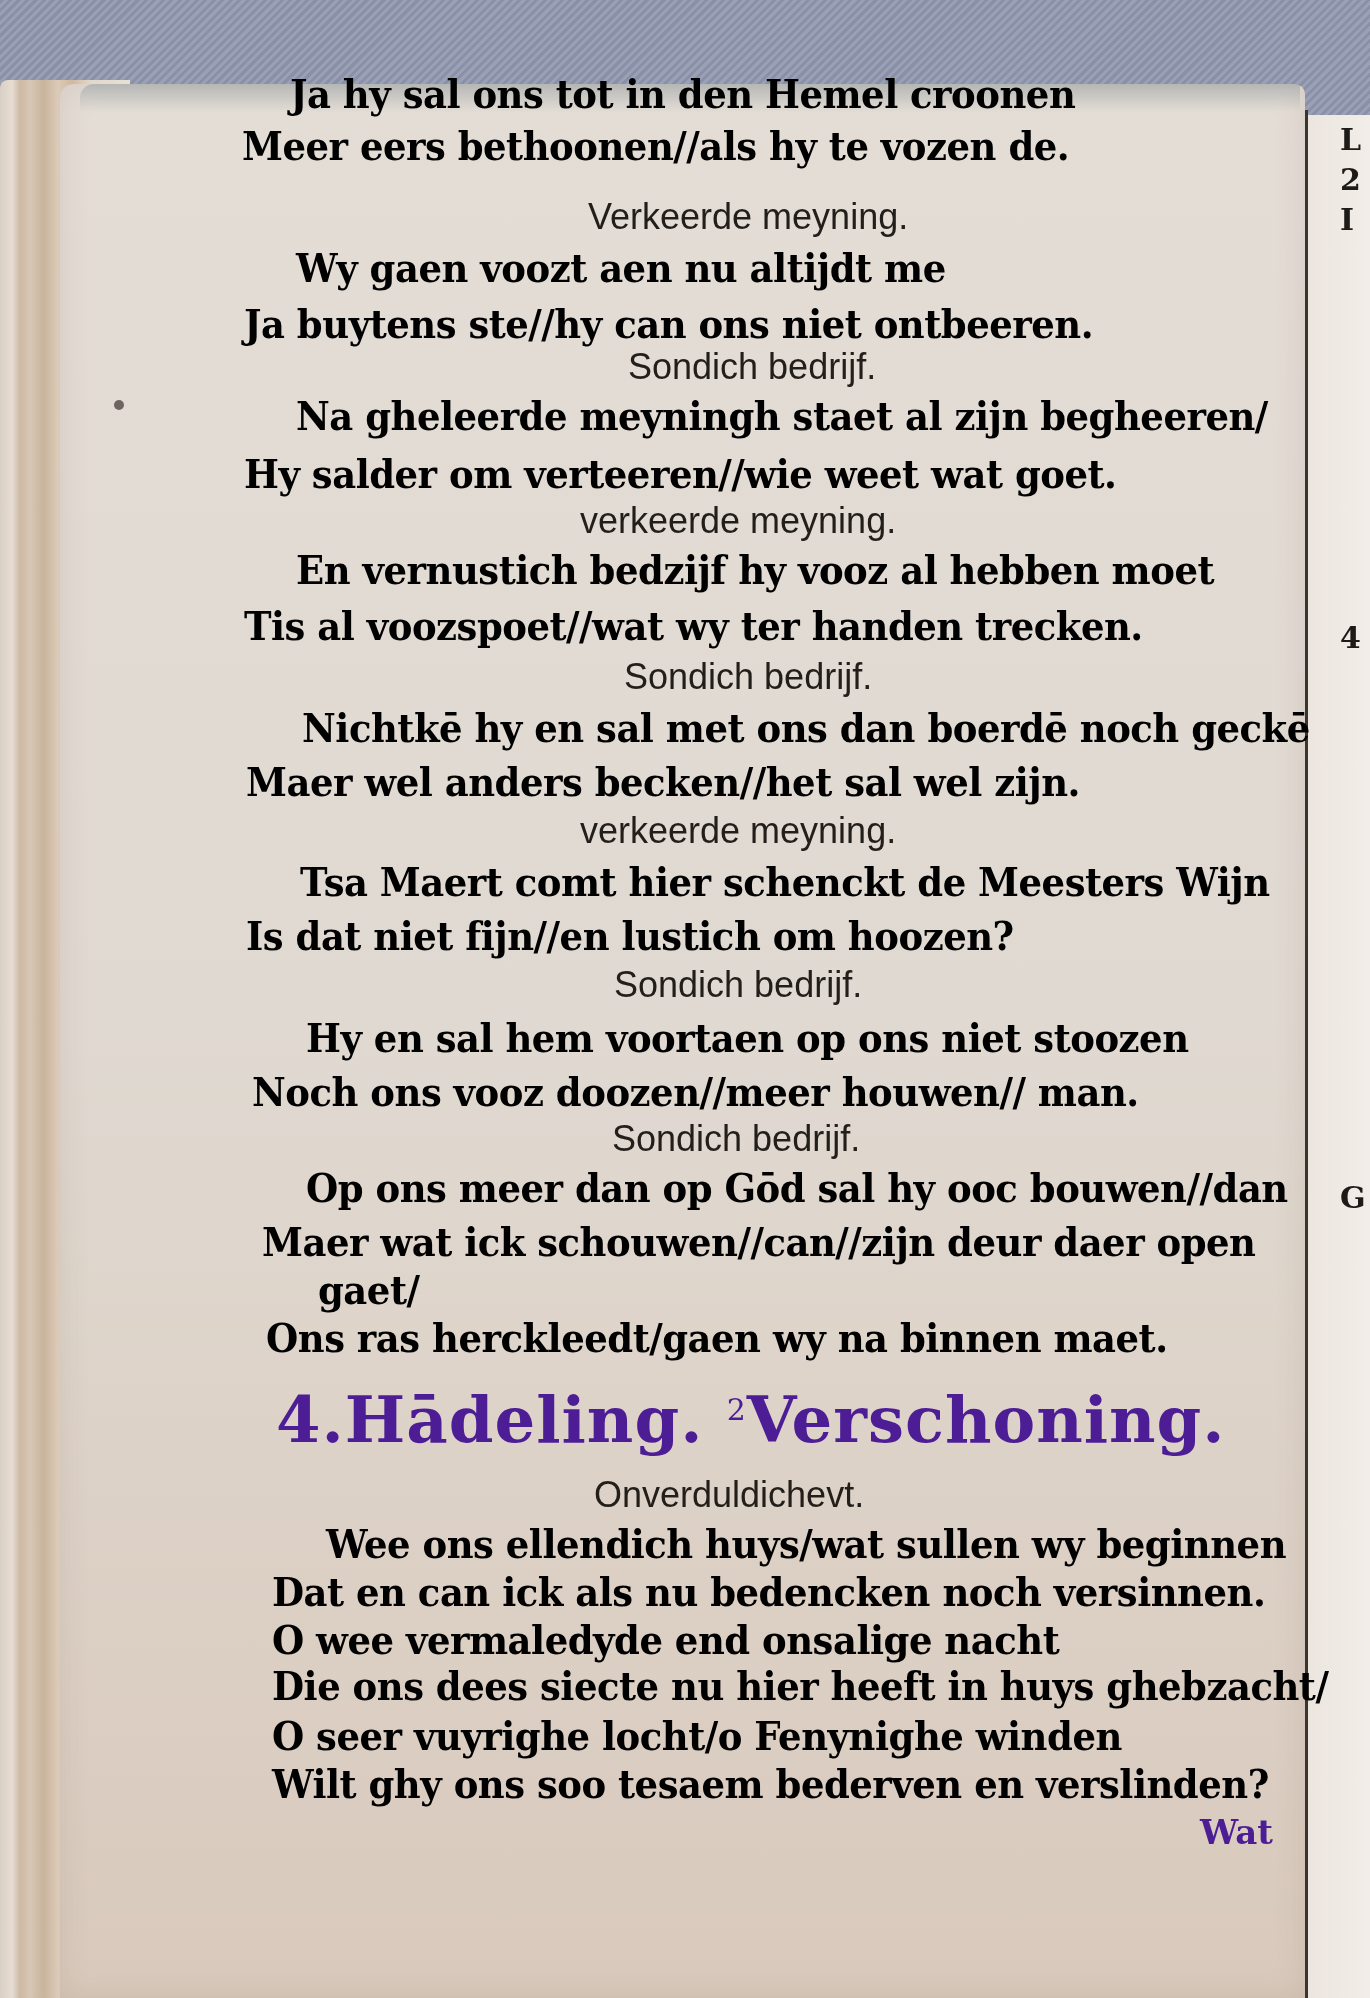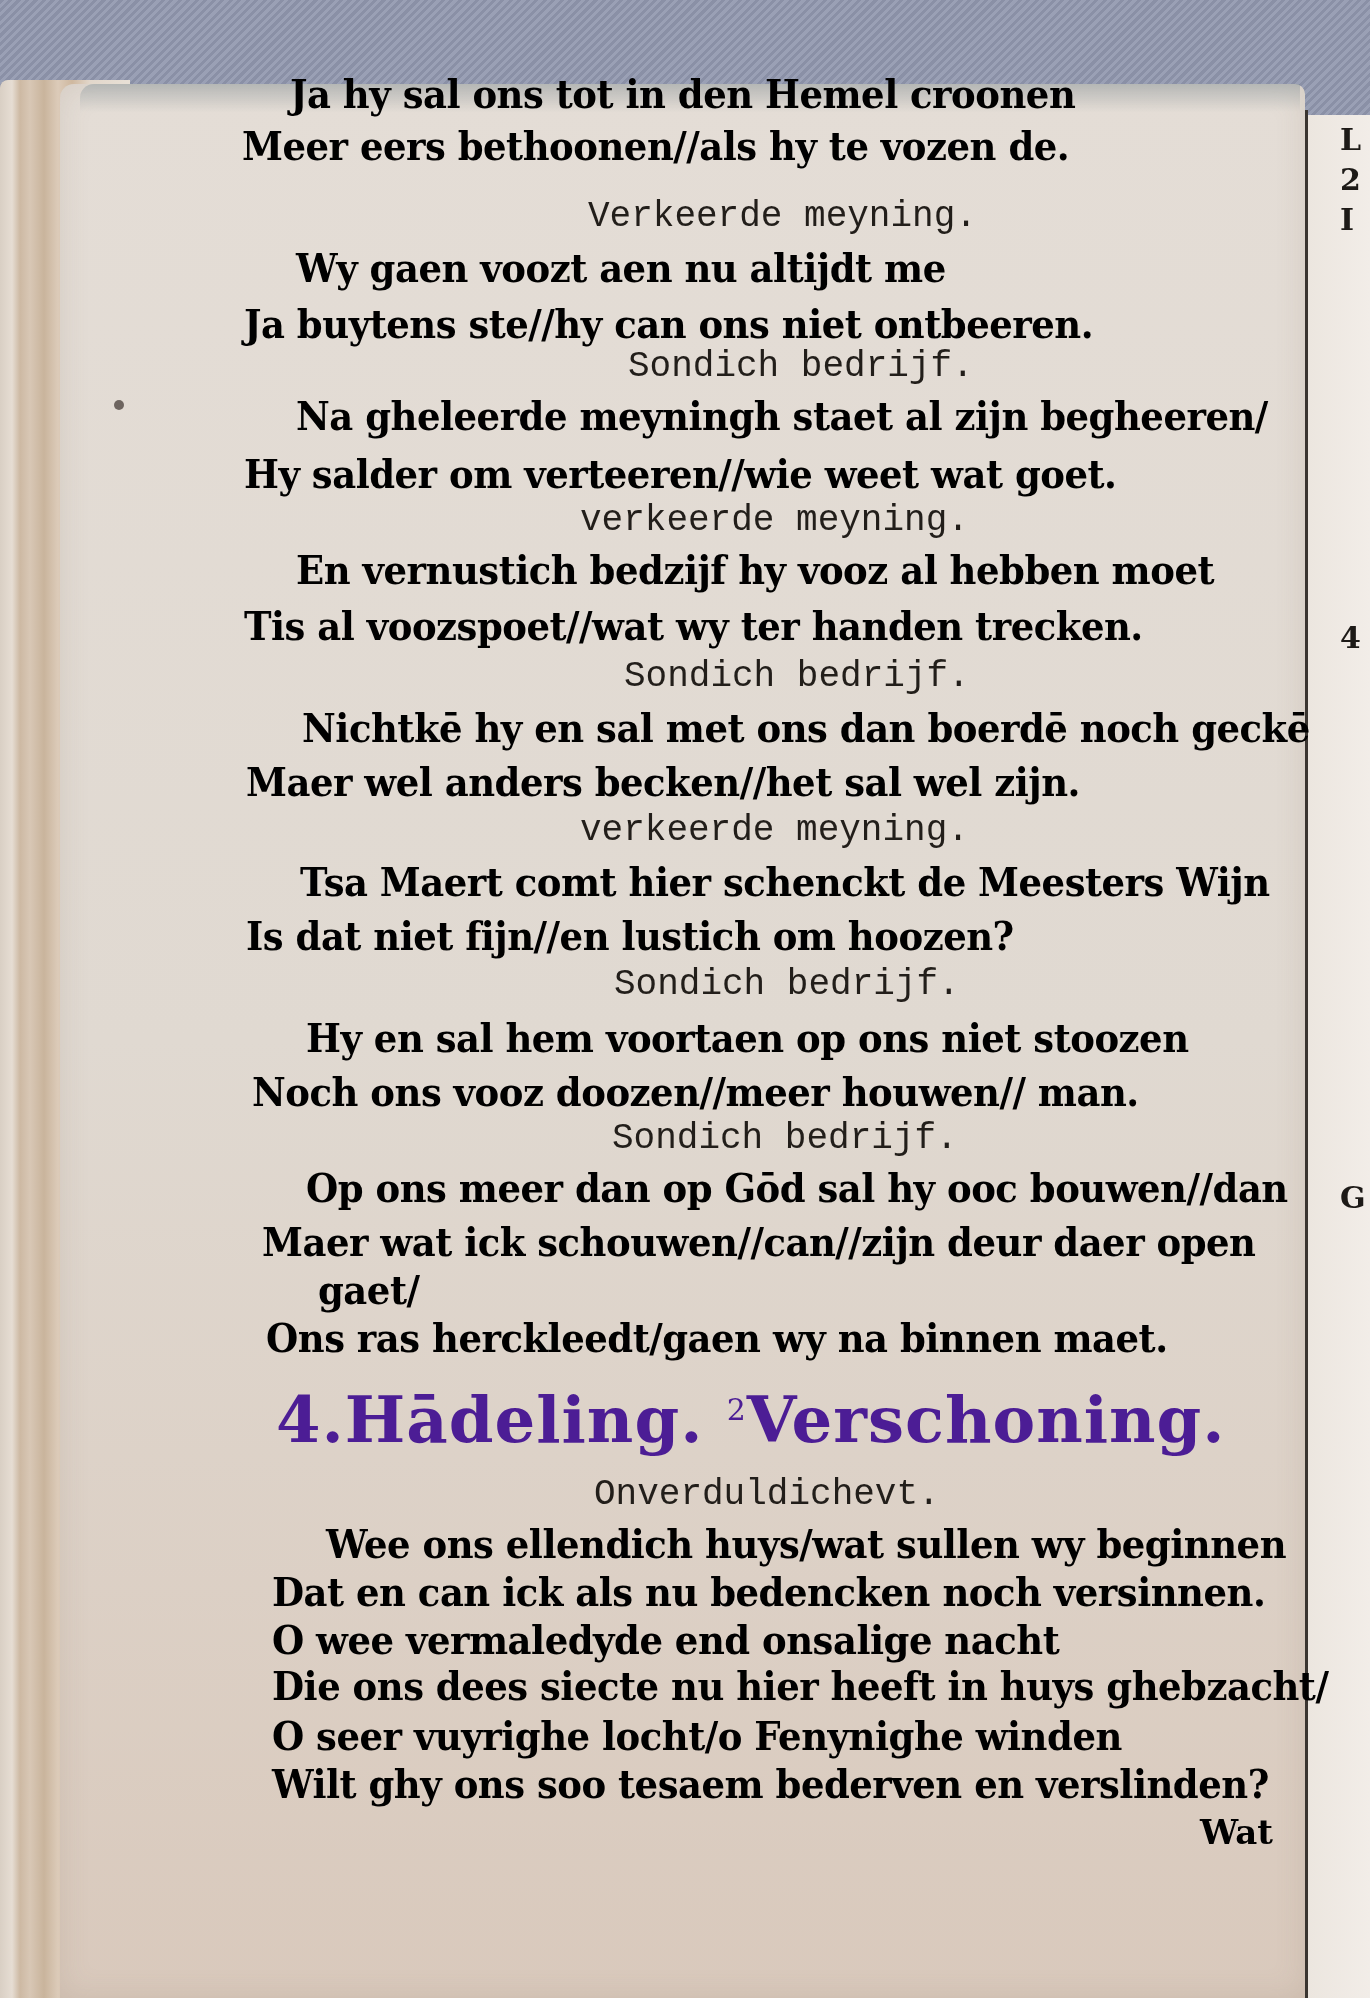--- a/index.html
+++ b/index.html
@@ -43,33 +43,33 @@
       font-weight: bold; font-size: 30px; color: #1d1a17;
     }
     .line {
       position: absolute; white-space: nowrap;
       font-family: "DejaVu Serif", serif; font-weight: bold;
       font-size: 37px; letter-spacing: -0.5px;
       transform: scaleY(1.08);
     }
     .speaker {
       position: absolute; white-space: nowrap;
-      font-family: Liberation Mono, monospace;
+      font-family: Liberation Sans, sans-serif;
       font-size: 36px; font-weight: normal; color: #221e1a;
     }
     .heading {
       position: absolute; white-space: nowrap;
       font-family: "DejaVu Serif", serif; font-weight: bold;
       font-size: 64px; color: #4c1d95; letter-spacing: 1px;
     }
     .heading sup { font-size: 30px; vertical-align: 22px; font-weight: normal; }
     .catchword {
       position: absolute; white-space: nowrap;
       font-family: "DejaVu Serif", serif; font-weight: bold;
-      font-size: 34px; color: #000000;
+      font-size: 34px; color: #4c1d95;
     }
     .stain { position: absolute; border-radius: 50%; background: rgba(60,50,45,0.7); }
   </style>
 </head>
 <body>
 
 <div class="fabric"></div>
 <div class="page-stack"></div>
 <div class="page"></div>
 <div class="page-edge-stain"></div>

